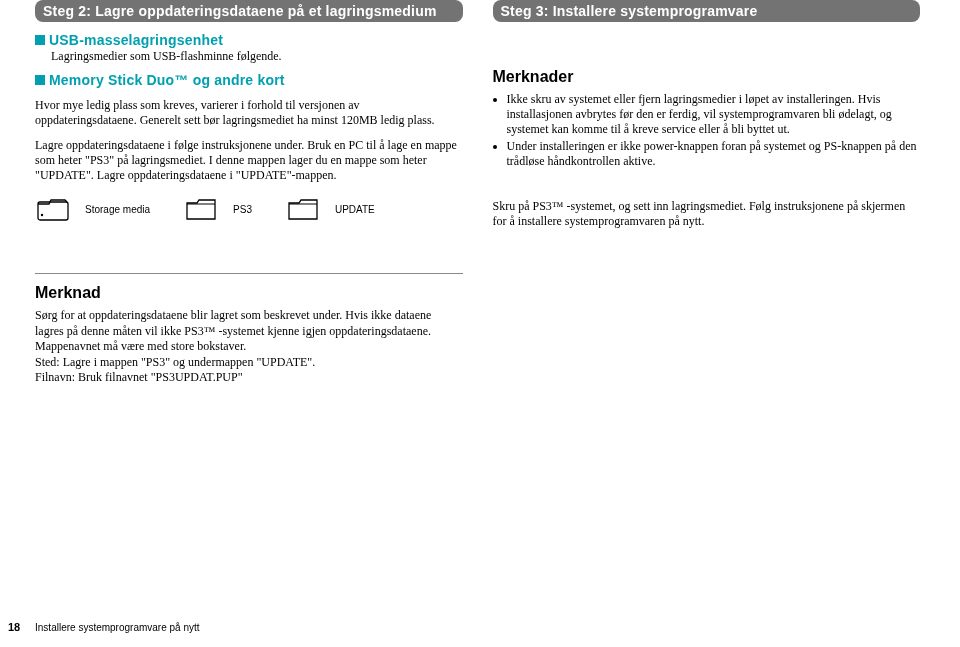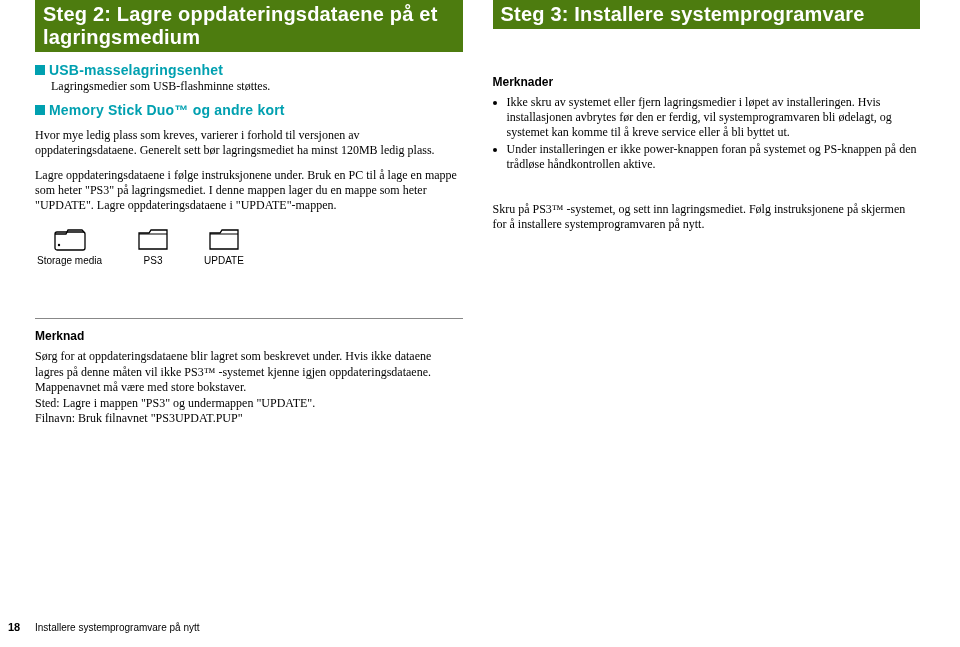--- a/index.html
+++ b/index.html
@@ -1,46 +1,46 @@
 <!DOCTYPE html>
 <html><head>
   <meta charset="utf-8">
   <style>
     * { margin: 0; padding: 0; box-sizing: border-box; }
     body { font-family: "Times New Roman", Times, serif; font-size: 12px; color: #000; background: #fff; width: 960px; height: 647px; position: relative; }
     .page { display: flex; padding: 0 40px 0 35px; gap: 30px; }
     .col-left { flex: 1; min-width: 0; }
     .col-right { flex: 1; min-width: 0; }
-    .step-header { background: #4d7c0f; color: #fff; font-family: Arial, Helvetica, sans-serif; font-weight: bold; font-size: 20px; padding: 3px 8px; margin-bottom: 10px; font-stretch: condensed; letter-spacing: 0.2px; }
+    .step-header { background: #737373; color: #fff; font-family: Arial, Helvetica, sans-serif; font-weight: bold; font-size: 14px; padding: 3px 8px; margin-bottom: 10px; font-stretch: condensed; letter-spacing: 0.2px; border-radius: 8px; }
     .intro { margin-bottom: 10px; }
     .sq { display: inline-block; width: 10px; height: 10px; background: #00a0b0; margin-right: 4px; vertical-align: 0px; }
     .item-head { color: #00a0b0; font-family: Arial, Helvetica, sans-serif; font-weight: bold; font-size: 14px; margin-top: 6px; font-stretch: condensed; letter-spacing: 0.2px; }
     .item-desc { margin-top: 1px; margin-bottom: 8px; margin-left: 16px; }
     .para { margin-top: 10px; margin-bottom: 6px; }
     .folders { display: flex; gap: 35px; margin-top: 14px; margin-left: 2px; align-items: flex-start; }
-    .folder-item { display: flex; flex-direction: column; align-items: center; gap: 4px; font-family: Arial, Helvetica, sans-serif; font-size: 10px; }
+    .folder-item { display: flex; flex-direction: row; align-items: center; gap: 16px; font-family: Arial, Helvetica, sans-serif; font-size: 10px; }
     .divider { border: none; border-top: 1px solid #888; margin: 52px 0 10px 0; }
-    .subhead { font-family: Arial, Helvetica, sans-serif; font-weight: bold; font-size: 12px; margin-bottom: 6px; }
+    .subhead { font-family: Arial, Helvetica, sans-serif; font-weight: bold; font-size: 16px; margin-bottom: 6px; }
     .note-body { line-height: 1.3; }
     .bullets { margin-top: 6px; padding-left: 14px; }
     .bullets li { margin-bottom: 2px; line-height: 1.25; }
     .footer { position: absolute; bottom: 14px; left: 8px; font-family: Arial, Helvetica, sans-serif; font-size: 10px; }
     .footer .pg { font-weight: bold; margin-right: 12px; font-size: 11px; }
     svg.folder { width: 32px; height: 24px; }
   </style>
 </head>
 <body>
 
 <div class="page">
   <div class="col-left">
     <div class="step-header">Steg 2: Lagre oppdateringsdataene på et lagringsmedium</div>
 
 
     <div class="item-head"><span class="sq"></span><span>USB-masselagringsenhet</span></div>
-    <p class="item-desc">Lagringsmedier som USB-flashminne støttes.</p>
+    <p class="item-desc">Lagringsmedier som USB-flashminne følgende.</p>
 
     <div class="item-head"><span class="sq"></span><span>Memory Stick Duo™ og andre kort</span></div>
 
     <p class="para">Hvor mye ledig plass som kreves, varierer i forhold til versjonen av oppdateringsdataene. Generelt sett bør lagringsmediet ha minst 120MB ledig plass.</p>
     <p class="para">Lagre oppdateringsdataene i følge instruksjonene under. Bruk en PC til å lage en mappe som heter "PS3" på lagringsmediet. I denne mappen lager du en mappe som heter "UPDATE". Lagre oppdateringsdataene i "UPDATE"-mappen.</p>
 
     <div class="folders">
       <div class="folder-item">
         <svg class="folder" viewBox="0 0 32 24">
             <rect x="1" y="5" width="30" height="18" rx="2" fill="none" stroke="#000" stroke-width="1.3"></rect>

